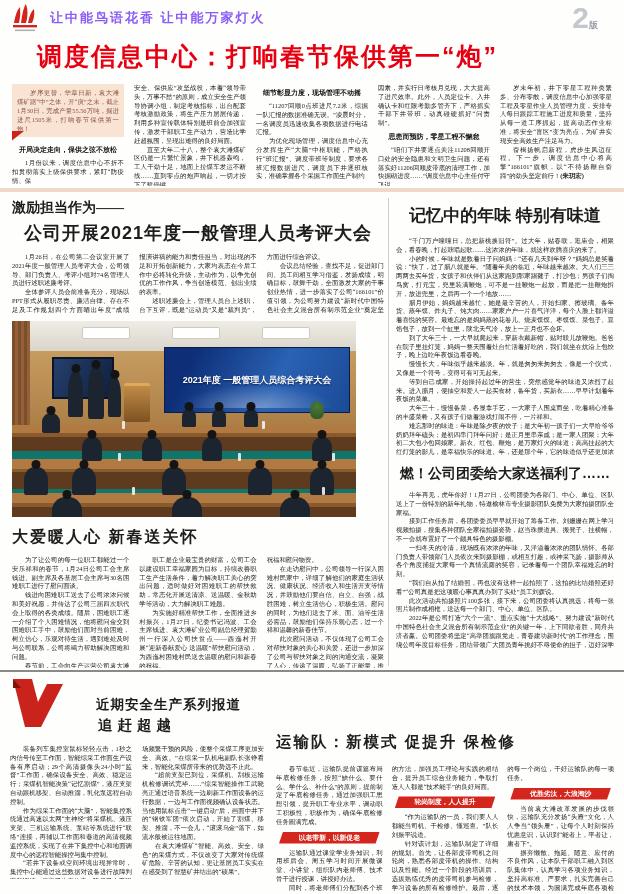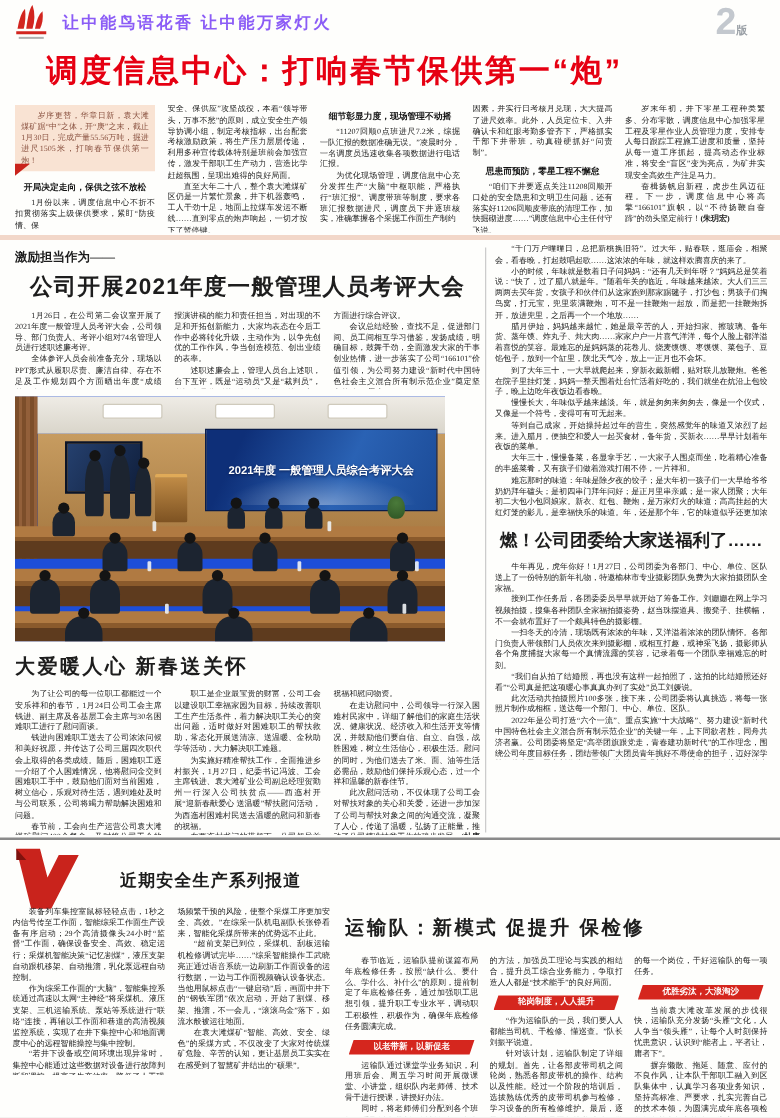--- a/index.html
+++ b/index.html
@@ -29,36 +29,36 @@
            font-weight:bold;font-size:6.8px;text-align:center;line-height:12px;height:12px;
            margin:5px 3px;clip-path:polygon(4% 0,100% 0,96% 100%,0 100%);}
   .inline-author{font-weight:bold;}
   
   .art1{position:absolute;top:84px;left:12px;width:600px;height:102px;display:flex;gap:10px;overflow:hidden;}
   .flag{position:absolute;left:-3px;top:47px;width:0;height:0;
         border-top:12px solid #c9231c;border-right:15px solid transparent;}
   .pink-rule{position:absolute;top:188px;left:0;width:624px;height:4px;background:#f2d7c9;}
   
   .mid-left{position:absolute;top:196px;left:12px;width:372px;height:472px;overflow:hidden;}
-  .kicker2{font-family:Liberation Serif, serif;font-weight:bold;font-size:10px;margin:3px 0 2px;}
+  .kicker2{font-family:Liberation Serif, serif;font-weight:bold;font-size:14px;margin:3px 0 2px;}
   .title2{text-align:center;font-family:"Liberation Sans",sans-serif;font-weight:bold;
           font-size:18px;letter-spacing:1px;margin:4px 0 8px;}
   .body2{display:flex;gap:10px;height:62px;overflow:hidden;}
   .title3{text-align:left;font-family:"Liberation Sans",sans-serif;font-weight:bold;
           font-size:16px;letter-spacing:2px;margin:10px 0 8px;}
   .body3{display:flex;gap:10px;height:122px;overflow:hidden;}
   .vrule{position:absolute;top:198px;left:388px;width:1px;height:468px;background:#ccc;}
   .mid-right{position:absolute;top:196px;left:396px;width:218px;height:472px;overflow:hidden;}
   .title4{text-align:center;font-family:"Liberation Sans",sans-serif;font-weight:bold;font-size:17px;margin:8px 0 10px;}
   .body4{height:218px;overflow:hidden;}
   .title5{text-align:center;font-family:"Liberation Sans",sans-serif;font-weight:bold;font-size:14px;margin:10px 0 8px;}
   .body5{height:158px;overflow:hidden;}
   .hrule{position:absolute;top:670px;left:0;width:624px;height:2px;background:#8a8a8a;}
   
-  .photo{position:relative;margin-top:6px;width:344px;height:196px;background:#1d4ed8;overflow:hidden;}
+  .photo{position:relative;margin-top:6px;width:344px;height:196px;background:#0f766e;overflow:hidden;}
   .ph-ceiling{position:absolute;top:0;left:0;right:0;height:30px;background:linear-gradient(#efece6,#d9d5ca);}
   .ph-light{position:absolute;top:6px;height:10px;width:46px;background:#fff;border:1px solid #cfcabc;border-radius:2px;}
   .ph-wall{position:absolute;top:30px;left:18px;right:0;height:82px;background:linear-gradient(#c79c60,#a97c44);}
   .ph-beam{position:absolute;top:0;left:0;width:18px;height:130px;
            background:repeating-linear-gradient(90deg,#7c4e2a 0 3px,#93603a 3px 6px);}
   .ph-tv{position:absolute;left:40px;top:36px;width:58px;height:38px;
          background:linear-gradient(120deg,#25406e,#101f3c);border:2px solid #0b1428;}
   .ph-screen{position:absolute;left:152px;top:26px;width:186px;height:66px;
          background:linear-gradient(115deg,#0e2f78 15%,#2a62b4 60%,#1b4a96);
          border:1px solid #0a1d4a;color:#fff;display:flex;align-items:center;justify-content:center;
@@ -220,20 +220,21 @@
           <p class="blk-cont">祝福和慰问物资。</p>
           <p class="blk-p">在走访慰问中，公司领导一行深入困难村民家中，详细了解他们的家庭生活状况、健康状况、经济收入和生活开支等情况，并鼓励他们要自信、自立、自强，战胜困难，树立生活信心，积极生活。慰问的同时，为他们送去了米、面、油等生活必需品，鼓励他们保持乐观心态，过一个祥和温馨的新春佳节。</p>
           <p class="blk-p">此次慰问活动，不仅体现了公司工会对帮扶对象的关心和关爱，还进一步加深了公司与帮扶对象之间的沟通交流，凝聚了人心，传递了温暖，弘扬了正能量，推动了公司精准扶贫工作的稳步发展。<b class="inline-author">(杜康 朱玥)</b></p>
         </div>
     </div>
   </div>
 
   <div class="vrule"></div>
 
   <div class="mid-right">
+    <div class="title4">记忆中的年味  特别有味道</div>
     <div class="body4 col">
         <p class="blk-p">“千门万户曈曈日，总把新桃换旧符”。过大年，贴春联，逛庙会，相聚会，看春晚，打起鼓唱起歌……这浓浓的年味，就这样欢腾喜庆的来了。</p>
         <p class="blk-p">小的时候，年味就是数着日子问妈妈：“还有几天到年呀？”妈妈总是笑着说：“快了，过了腊八就是年。”随着年关的临近，年味越来越浓。大人们三三两两去买年货，女孩子和伙伴们从这家跑到那家踢毽子，打沙包；男孩子们掏鸟窝，打元宝，兜里装满鞭炮，可不是一挂鞭炮一起放，而是把一挂鞭炮拆开，放进兜里，之后再一个一个地放……</p>
         <p class="blk-p">腊月伊始，妈妈越来越忙，她是最辛苦的人，开始扫家、擦玻璃、备年货、蒸年馍、炸丸子、炖大肉……家家户户一片喜气洋洋，每个人脸上都洋溢着喜悦的笑容。最难忘的是妈妈蒸的花卷儿、烧麦馍馍、枣馍馍、菜包子、豆馅包子，放到一个缸里，陕北天气冷，放上一正月也不会坏。</p>
         <p class="blk-p">到了大年三十，一大早就爬起来，穿新衣戴新帽，贴对联儿放鞭炮。爸爸在院子里挂灯笼，妈妈一整天围着灶台忙活着好吃的，我们就坐在炕沿上包饺子，晚上边吃年夜饭边看春晚。</p>
         <p class="blk-p">慢慢长大，年味似乎越来越淡。年，就是匆匆来匆匆去，像是一个仪式，又像是一个符号，变得可有可无起来。</p>
         <p class="blk-p">等到自己成家，开始操持起过年的营生，突然感觉年的味道又浓烈了起来。进入腊月，便抽空和爱人一起买食材，备年货，买新衣……早早计划着年夜饭的菜单。</p>
         <p class="blk-p">大年三十，慢慢备菜，各显拿手艺，一大家子人围桌而坐，吃着精心准备的丰盛菜肴，又有孩子们做着游戏打闹不停，一片祥和。</p>
         <p class="blk-p">难忘那时的味道：年味是除夕夜的饺子；是大年初一孩子们一大早给爷爷奶奶拜年磕头；是初四串门拜年问好；是正月里串亲戚；是一家人团聚；大年初二大包小包回娘家。新衣、红包、鞭炮，是万家灯火的味道；高高挂起的大红灯笼的影儿，是幸福快乐的味道。年，还是那个年，它的味道似乎还更加浓烈了。</p>
       </div>
@@ -251,20 +252,21 @@
   <div class="hrule"></div>
 
   <div class="bottom">
     <svg class="check-icon" width="56" height="54" viewBox="0 0 56 54">
       <path d="M3 3 H22 L28 26 L37 8 H53 L31 51 H15 Z" fill="#c9231c"></path>
       <path d="M3 3 L11 12 H3 Z" fill="#7e120e"></path>
     </svg>
     <div class="kicker6">近期安全生产系列报道</div>
 
     <div class="art6">
+      <div class="title6a">追赶超越</div>
       <div class="cols">
         <div class="col">
             <p class="blk-p">装备列车集控室鼠标轻轻点击，1秒之内信号传至工作面，智能综采工作面生产设备有序启动；29个高清摄像头24小时“监督”工作面，确保设备安全、高效、稳定运行；采煤机智能决策“记忆割煤”，液压支架自动跟机移架、自动推溜，乳化泵远程自动控制。</p>
             <p class="blk-p">作为综采工作面的“大脑”，智能集控系统通过高速以太网“主神经”将采煤机、液压支架、三机运输系统、泵站等系统进行“联络”连接，再辅以工作面和巷道的高清视频监控系统，实现了在井下集控中心和地面调度中心的远程智能操控与集中控制。</p>
             <p class="blk-p">“若井下设备或空间环境出现异常时，集控中心能通过这些数据对设备进行故障判断和调控，提高了生产效率，降低了人工现</p>
           </div>
         <div class="col">
             <p class="blk-cont">场频繁干预的风险，使整个采煤工序更加安全、高效。”在综采一队机电副队长张铮看来，智能化采煤所带来的优势远不止此。</p>
             <p class="blk-p">“超前支架已到位，采煤机、刮板运输机检修调试完毕……”综采智能操作工武晓亮正通过语音系统一边刷新工作面设备的运行数据，一边与工作面视频确认设备状态。当他用鼠标点击“一键启动”后，画面中井下的“钢铁军团”依次启动，开始了割煤、移架、推溜，不一会儿，“滚滚乌金”落下，如流水般被运往地面。</p>
             <p class="blk-p">在袁大滩煤矿“智能、高效、安全、绿色”的采煤方式，不仅改变了大家对传统煤矿危险、辛苦的认知，更让基层员工实实在在感受到了智慧矿井结出的“硕果”。</p>

